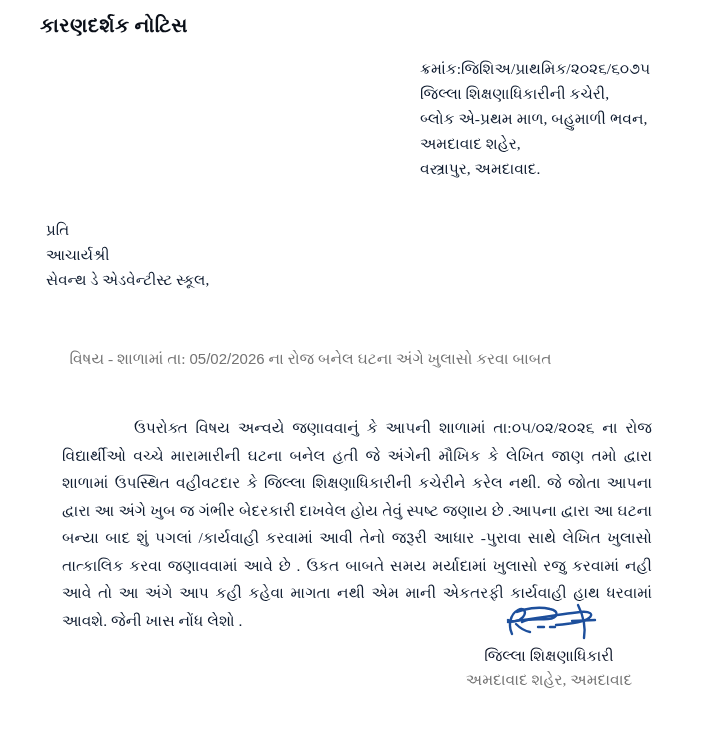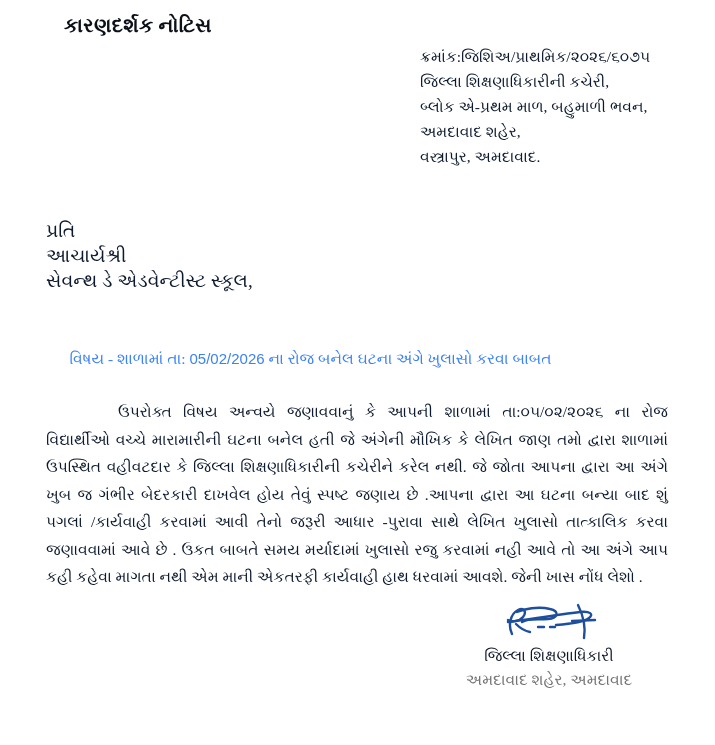--- a/index.html
+++ b/index.html
@@ -21,91 +21,91 @@
   .page {
     position: relative;
     width: 715px;
     height: 745px;
     box-sizing: border-box;
   }
 
   
   .doc-title {
     position: absolute;
-    left: 64px;
+    left: 40px;
     top: 14px;
     font-size: 20px;
     font-weight: bold;
     letter-spacing: 0.3px;
     color: #0a0f18;
     white-space: nowrap;
   }
 
   
   .sender-block {
     position: absolute;
     left: 420px;
-    top: 44px;
+    top: 56px;
     width: 275px;
     font-size: 15.5px;
     line-height: 25px;
     color: #0d1a2e;
     text-align: left;
   }
   .sender-block .line {
     white-space: nowrap;
   }
   .sender-block .date-line {
     margin-top: 6px;
     padding-left: 10px;
   }
 
   
   .recipient-block {
     position: absolute;
     left: 46px;
     top: 218px;
-    font-size: 19px;
+    font-size: 15px;
     line-height: 25px;
     color: #0d1a2e;
   }
   .recipient-block .line {
     white-space: nowrap;
   }
 
   
   .subject-line {
     position: absolute;
     left: 0;
     top: 350px;
     width: 621px;
     text-align: center;
     font-size: 15.5px;
-    color: #3b82f6;
+    color: #737373;
     white-space: nowrap;
   }
   .subject-line .subject-date {
     font-family: "Liberation Sans", "DejaVu Sans", sans-serif;
     font-size: 15px;
   }
 
   
   .body-block {
     position: absolute;
     left: 46px;
     top: 398px;
     width: 622px;
     font-size: 15.5px;
     line-height: 27.5px;
     text-align: justify;
     text-justify: inter-word;
     color: #0d1a2e;
   }
   .body-block p {
-    margin: 0;
+    margin: 16px;
     text-indent: 72px;
   }
 
   
   .signature-block {
     position: absolute;
     left: 420px;
     top: 600px;
     width: 258px;
     text-align: center;

